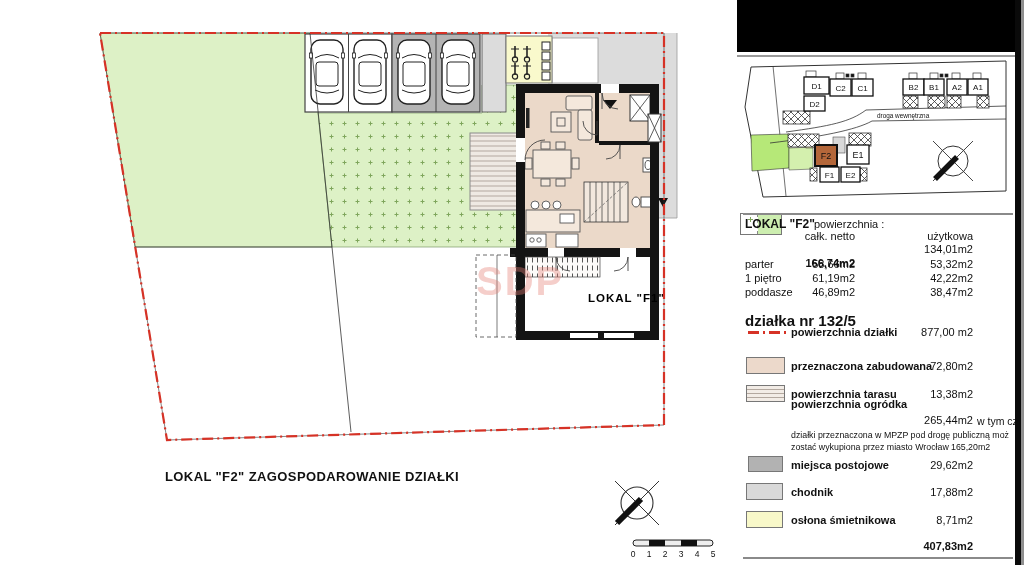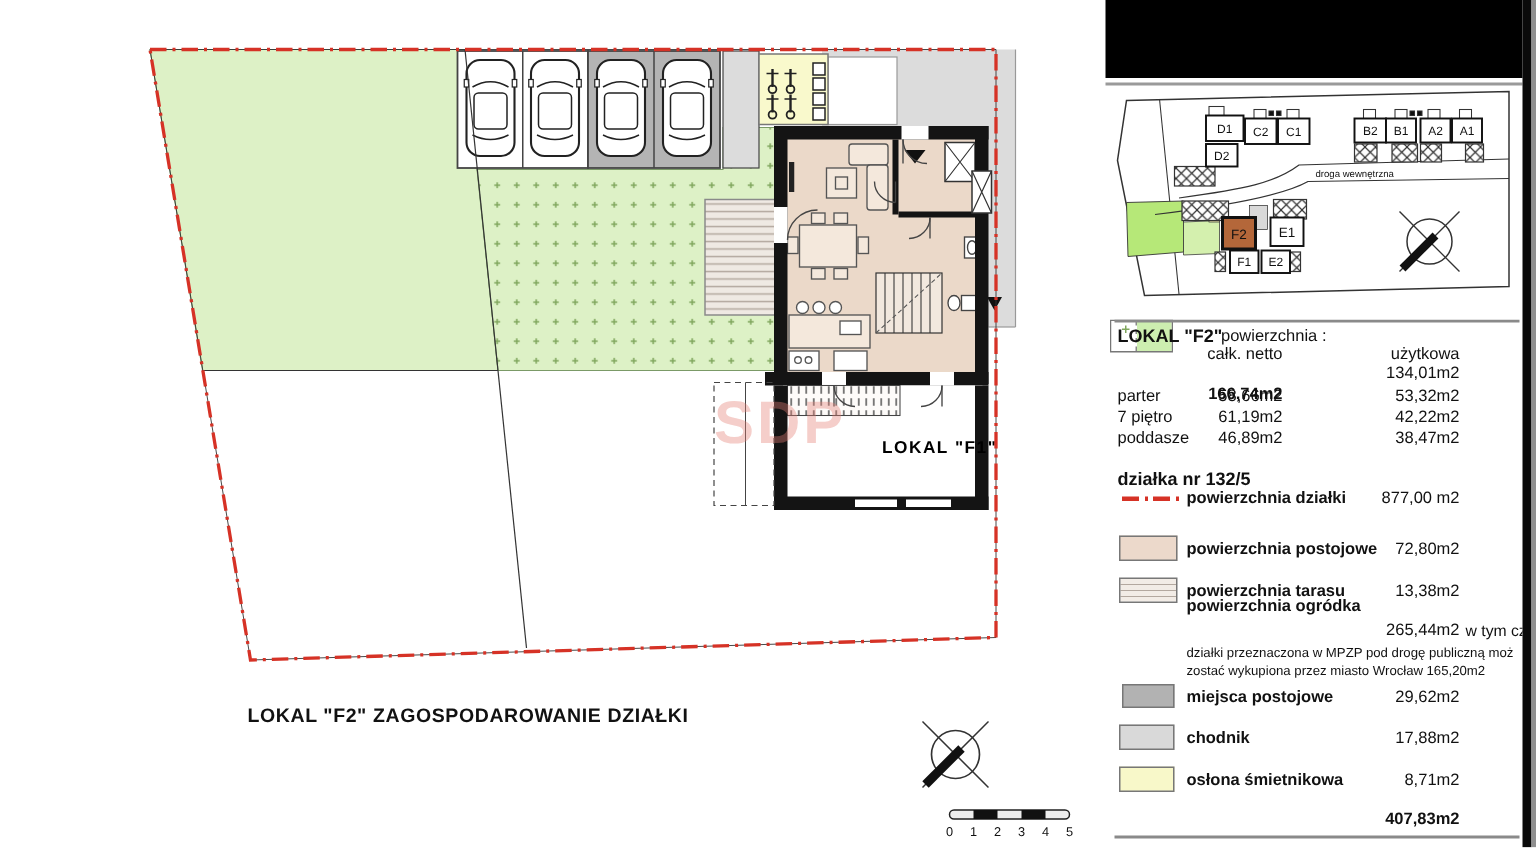--- a/index.html
+++ b/index.html
@@ -346,36 +346,36 @@
     <span class="nval" style="top:17px">całk. netto</span>
     <span class="val" style="top:17px">użytkowa</span>
 
     <span class="nval b" style="top:44px">166,74m2</span>
     <span class="val" style="top:30px">134,01m2</span>
 
     <span style="left:5px;top:45px">parter</span>
     <span class="nval" style="top:45px">58,66m2</span>
     <span class="val" style="top:45px">53,32m2</span>
 
-    <span style="left:5px;top:59px">7 piętro</span>
+    <span style="left:5px;top:59px">1 piętro</span>
     <span class="nval" style="top:59px">61,19m2</span>
     <span class="val" style="top:59px">42,22m2</span>
 
     <span style="left:5px;top:73px">poddasze</span>
     <span class="nval" style="top:73px">46,89m2</span>
     <span class="val" style="top:73px">38,47m2</span>
 
-    <span class="b" style="left:5px;top:99px;font-size:12px">działka nr  132/5</span>
+    <span class="b" style="left:5px;top:99px;font-size:15px">działka nr  132/5</span>
 
     <div class="sw sw-boundary"></div>
     <span class="lab" style="top:113px">powierzchnia działki</span>
     <span class="val" style="top:113px">877,00 m2</span>
 
     <div class="sw sw-zab"></div>
-    <span class="lab" style="top:147px">powierzchnia postojowe</span>
+    <span class="lab" style="top:147px">przeznaczona zabudowana</span>
     <span class="val" style="top:147px">72,80m2</span>
 
     <div class="sw sw-tar"></div>
     <span class="lab" style="top:175px">powierzchnia tarasu</span>
     <span class="val" style="top:175px">13,38m2</span>
 
     <div class="sw-ogr">
       <div class="cell-w"></div>
       <div class="cell-g"></div>
     </div>

